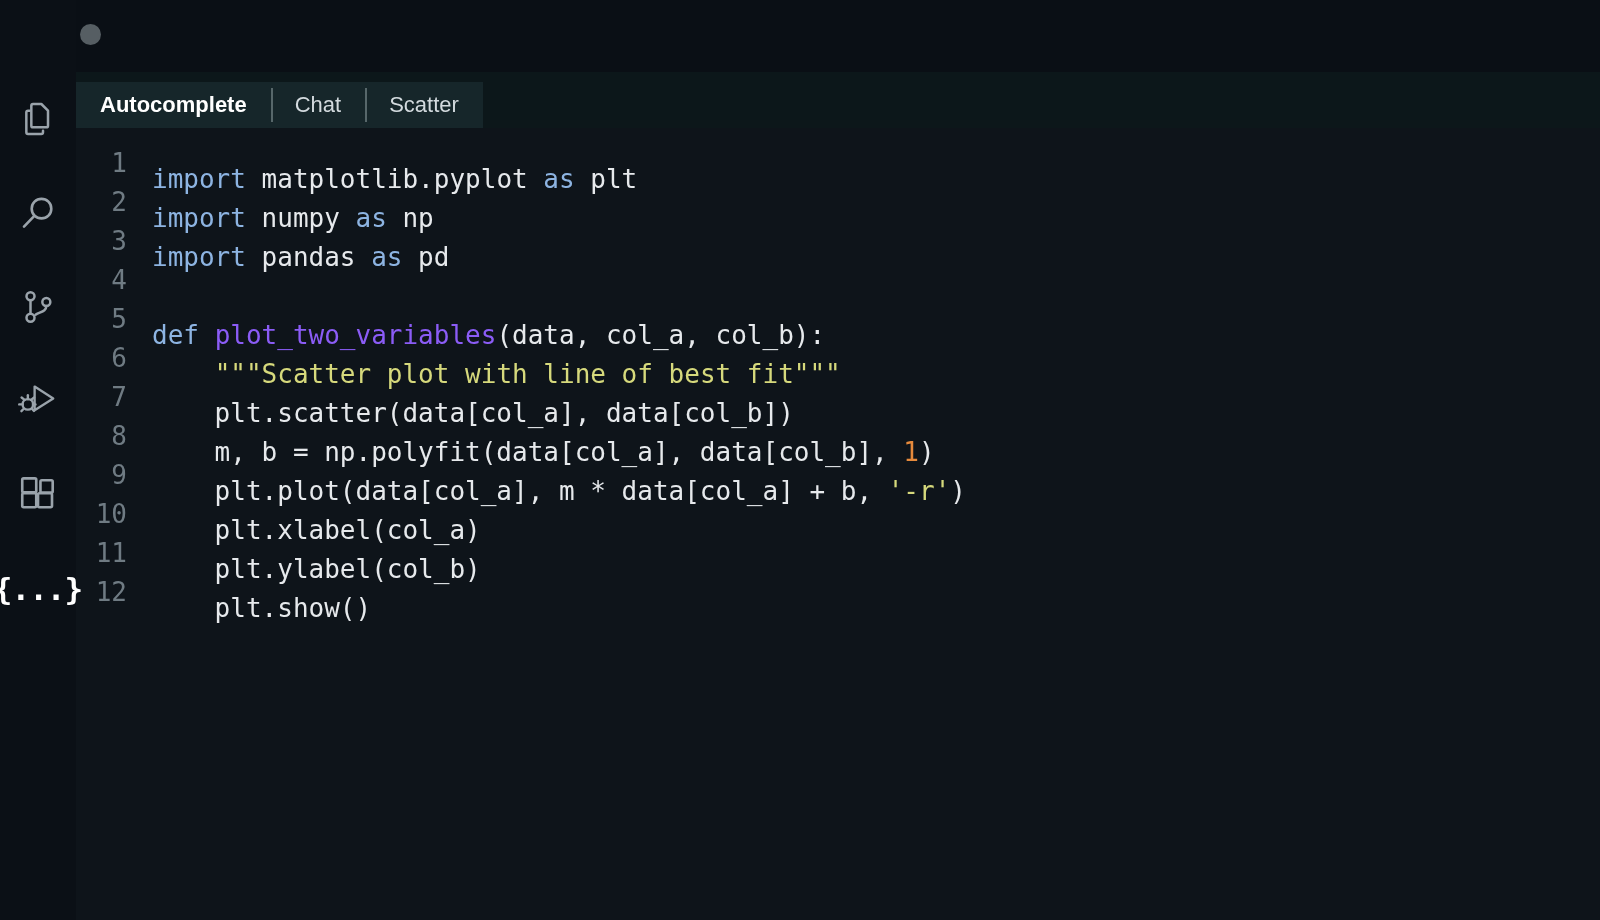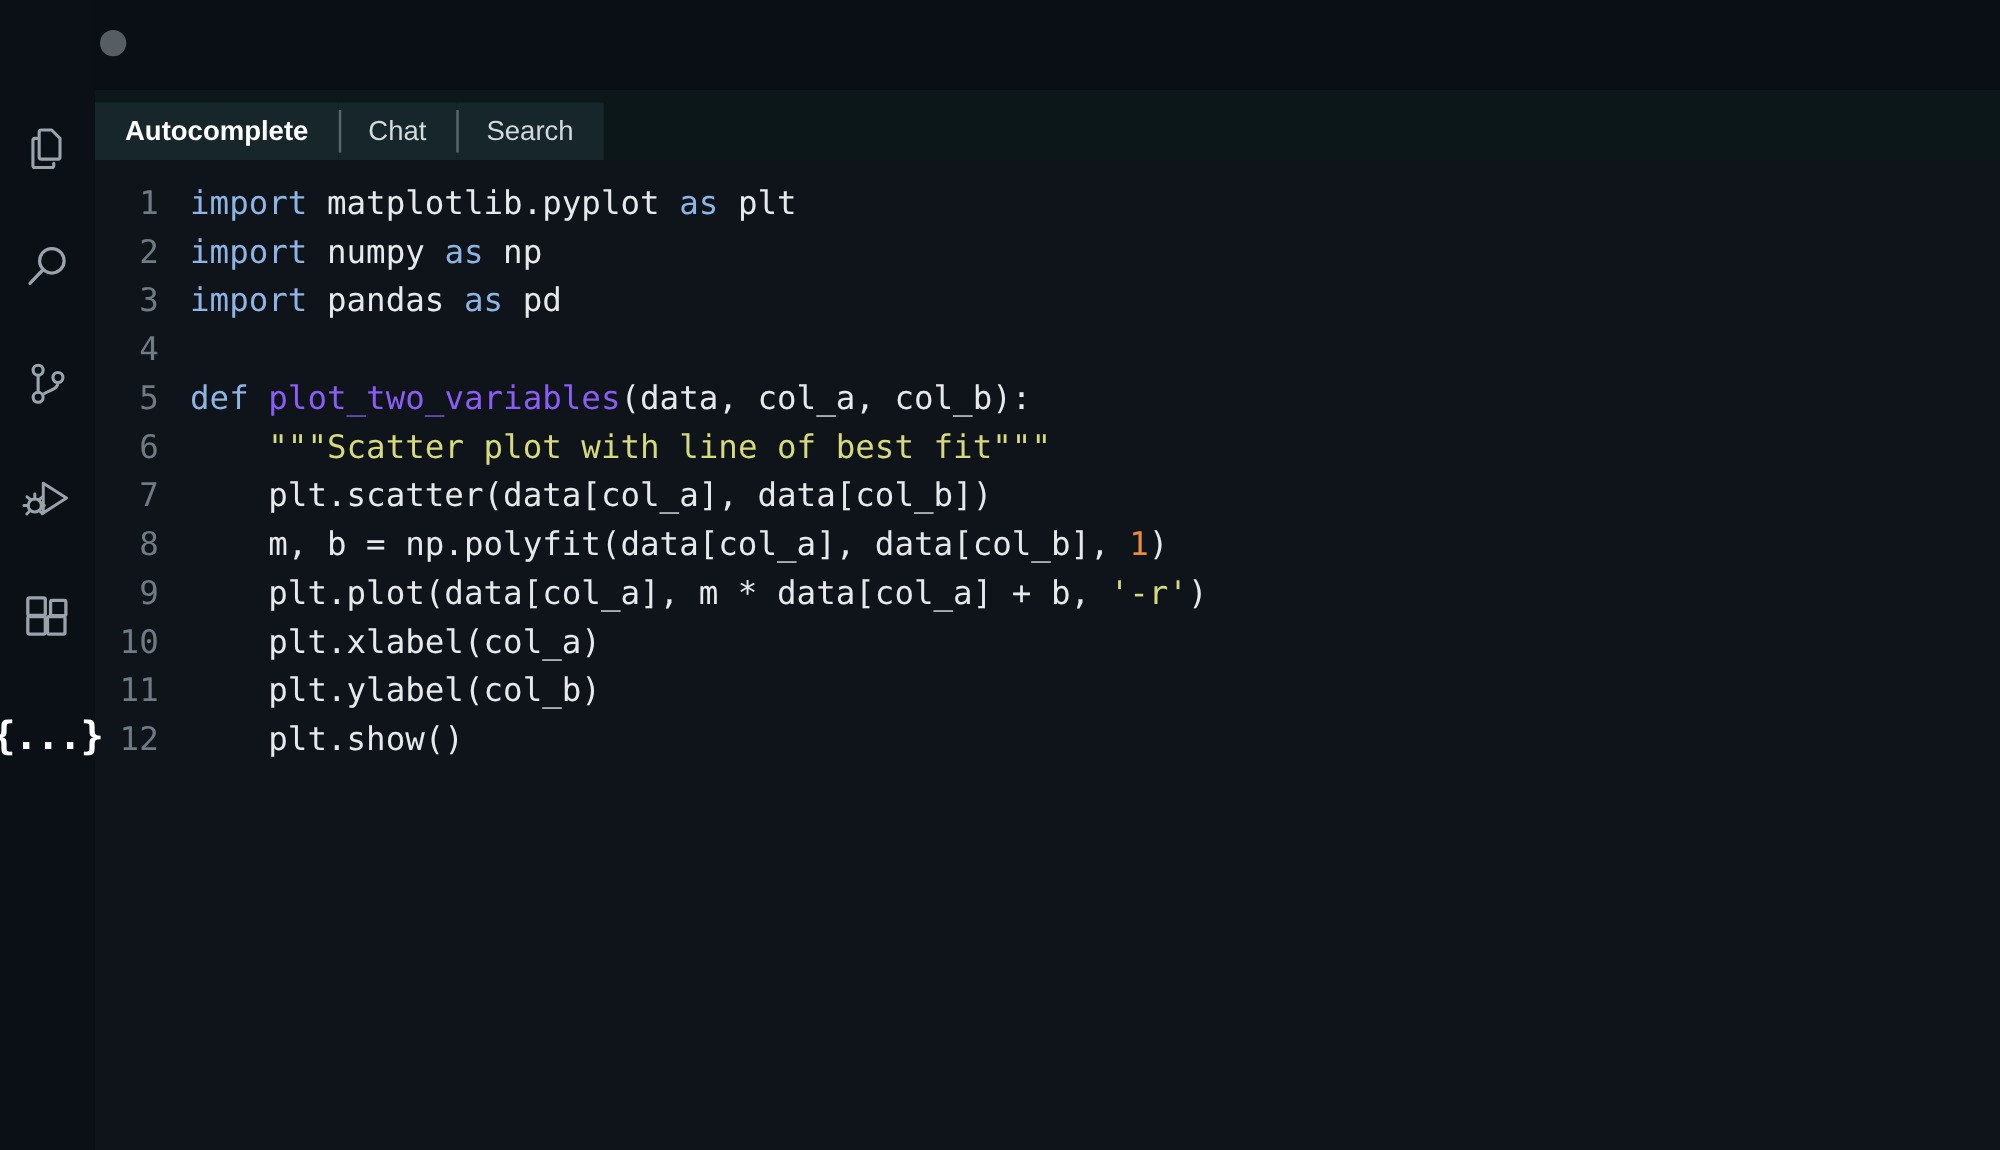--- a/index.html
+++ b/index.html
@@ -81,21 +81,21 @@
     white-space:pre;
   }
   .code-line { position:relative; height:39px; display:flex; }
   .gutter {
     flex:0 0 76px;
     text-align:right;
     padding-right:25px;
     color:#6f7b83;
     user-select:none;
   }
-  .line-text { flex:1 1 auto; color:#e6e9ec; }
+  .line-text { flex:1 1 auto; color:#e6e9ec;margin-top:16px; }
 
   
   .kw   { color:#8db4e2; }
   .fn   { color:#8b5cf6; }
   .str  { color:#d6d97c; }
   .num  { color:#e68a3c; }
   .pl   { color:#e6e9ec; }
 </style>
 </head>
 <body>
@@ -178,21 +178,21 @@
   </div>
 
   <div class="tabstrip">
     <div class="tab active">
       <span>Autocomplete</span>
     </div>
     <div class="tab">
       <span>Chat</span>
     </div>
     <div class="tab">
-      <span>Search</span>
+      <span>Scatter</span>
     </div>
     <div class="tabstrip-filler"></div>
   </div>
 
   <div class="editor">
     <div class="code" id="code-body"><div class="code-line"><div class="gutter">1</div><div class="line-text"><span class="kw">import</span><span class="pl"> matplotlib.pyplot </span><span class="kw">as</span><span class="pl"> plt</span></div></div><div class="code-line"><div class="gutter">2</div><div class="line-text"><span class="kw">import</span><span class="pl"> numpy </span><span class="kw">as</span><span class="pl"> np</span></div></div><div class="code-line"><div class="gutter">3</div><div class="line-text"><span class="kw">import</span><span class="pl"> pandas </span><span class="kw">as</span><span class="pl"> pd</span></div></div><div class="code-line"><div class="gutter">4</div><div class="line-text"></div></div><div class="code-line"><div class="gutter">5</div><div class="line-text"><span class="kw">def</span><span class="pl"> </span><span class="fn">plot_two_variables</span><span class="pl">(data, col_a, col_b):</span></div></div><div class="code-line"><div class="gutter">6</div><div class="line-text"><span class="pl">    </span><span class="str">"""Scatter plot with line of best fit"""</span></div></div><div class="code-line"><div class="gutter">7</div><div class="line-text"><span class="pl">    plt.scatter(data[col_a], data[col_b])</span></div></div><div class="code-line"><div class="gutter">8</div><div class="line-text"><span class="pl">    m, b = np.polyfit(data[col_a], data[col_b], </span><span class="num">1</span><span class="pl">)</span></div></div><div class="code-line"><div class="gutter">9</div><div class="line-text"><span class="pl">    plt.plot(data[col_a], m * data[col_a] + b, </span><span class="str">'-r'</span><span class="pl">)</span></div></div><div class="code-line"><div class="gutter">10</div><div class="line-text"><span class="pl">    plt.xlabel(col_a)</span></div></div><div class="code-line"><div class="gutter">11</div><div class="line-text"><span class="pl">    plt.ylabel(col_b)</span></div></div><div class="code-line"><div class="gutter">12</div><div class="line-text"><span class="pl">    plt.show()</span></div></div></div>
   </div>
 
 </div>
 

